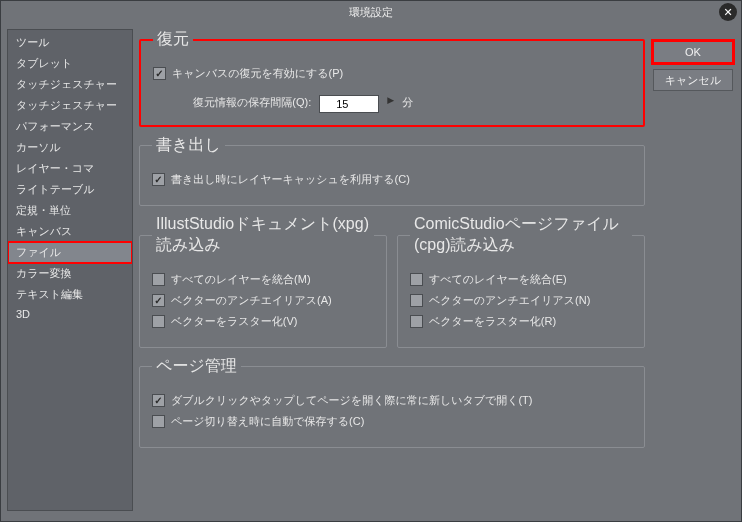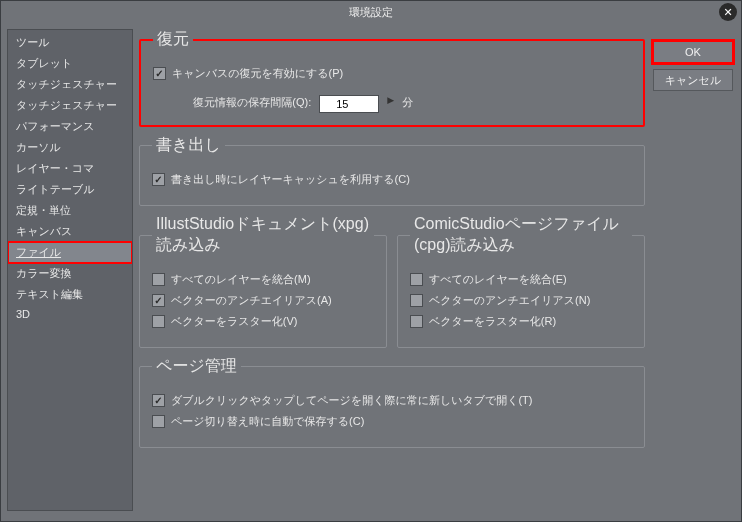--- a/index.html
+++ b/index.html
@@ -5,21 +5,21 @@
   * { box-sizing: border-box; margin: 0; padding: 0; }
   body { width: 742px; height: 522px; font-family: "Meiryo", sans-serif; font-size: 11px; background: #d0d0d0; }
   .dialog { width: 742px; height: 522px; background: #707378; border: 1px solid #3a3d41; position: relative; }
   .titlebar { height: 22px; background: #707378; color: #f0f0f0; text-align: center; line-height: 22px; font-size: 11px; position: relative; }
   .close-btn { position: absolute; right: 4px; top: 2px; width: 18px; height: 18px; background: #2a2a2a; border-radius: 50%; color: #fff; font-size: 11px; line-height: 18px; text-align: center; cursor: pointer; }
   .close-btn::before { content: "✕"; }
   .body { display: flex; padding: 6px; gap: 6px; height: 494px; }
   .sidebar { width: 126px; background: #5f6268; border: 1px solid #4a4d51; padding: 2px 0; overflow: hidden; }
   .sidebar-item { padding: 3px 8px; color: #e8e8e8; cursor: pointer; font-size: 11px; }
   .sidebar-item.selected { background: #82868d; }
-  .sidebar-item.highlight { outline: 2px solid #ff0000; outline-offset: -1px; text-decoration: underline; }
+  .sidebar-item.highlight { outline: 2px solid #ff0000; outline-offset: -1px; }
   .main { flex: 1; position: relative; }
   .buttons { position: absolute; right: 2px; top: 12px; width: 80px; }
   .btn { display: block; width: 80px; height: 22px; background: #7a7d83; border: 1px solid #55585c; color: #f0f0f0; font-size: 11px; margin-bottom: 6px; cursor: pointer; }
   .btn.highlight { outline: 3px solid #ff0000; outline-offset: -1px; }
   .content { margin-right: 90px; }
   fieldset { border: 1px solid #8a8d92; border-radius: 2px; margin-bottom: 8px; padding: 10px 12px 12px; position: relative; }
   fieldset.highlight { border: 2px solid #ff0000; }
   legend { color: #e8e8e8; font-size: 16px; padding: 0 4px; }
   .row { display: flex; align-items: center; gap: 6px; margin: 6px 0; color: #e8e8e8; }
   .check { width: 13px; height: 13px; background: #9ea1a6; border: 1px solid #4a4d51; display: inline-flex; align-items: center; justify-content: center; font-size: 10px; color: #2a2a2a; flex-shrink: 0; }

